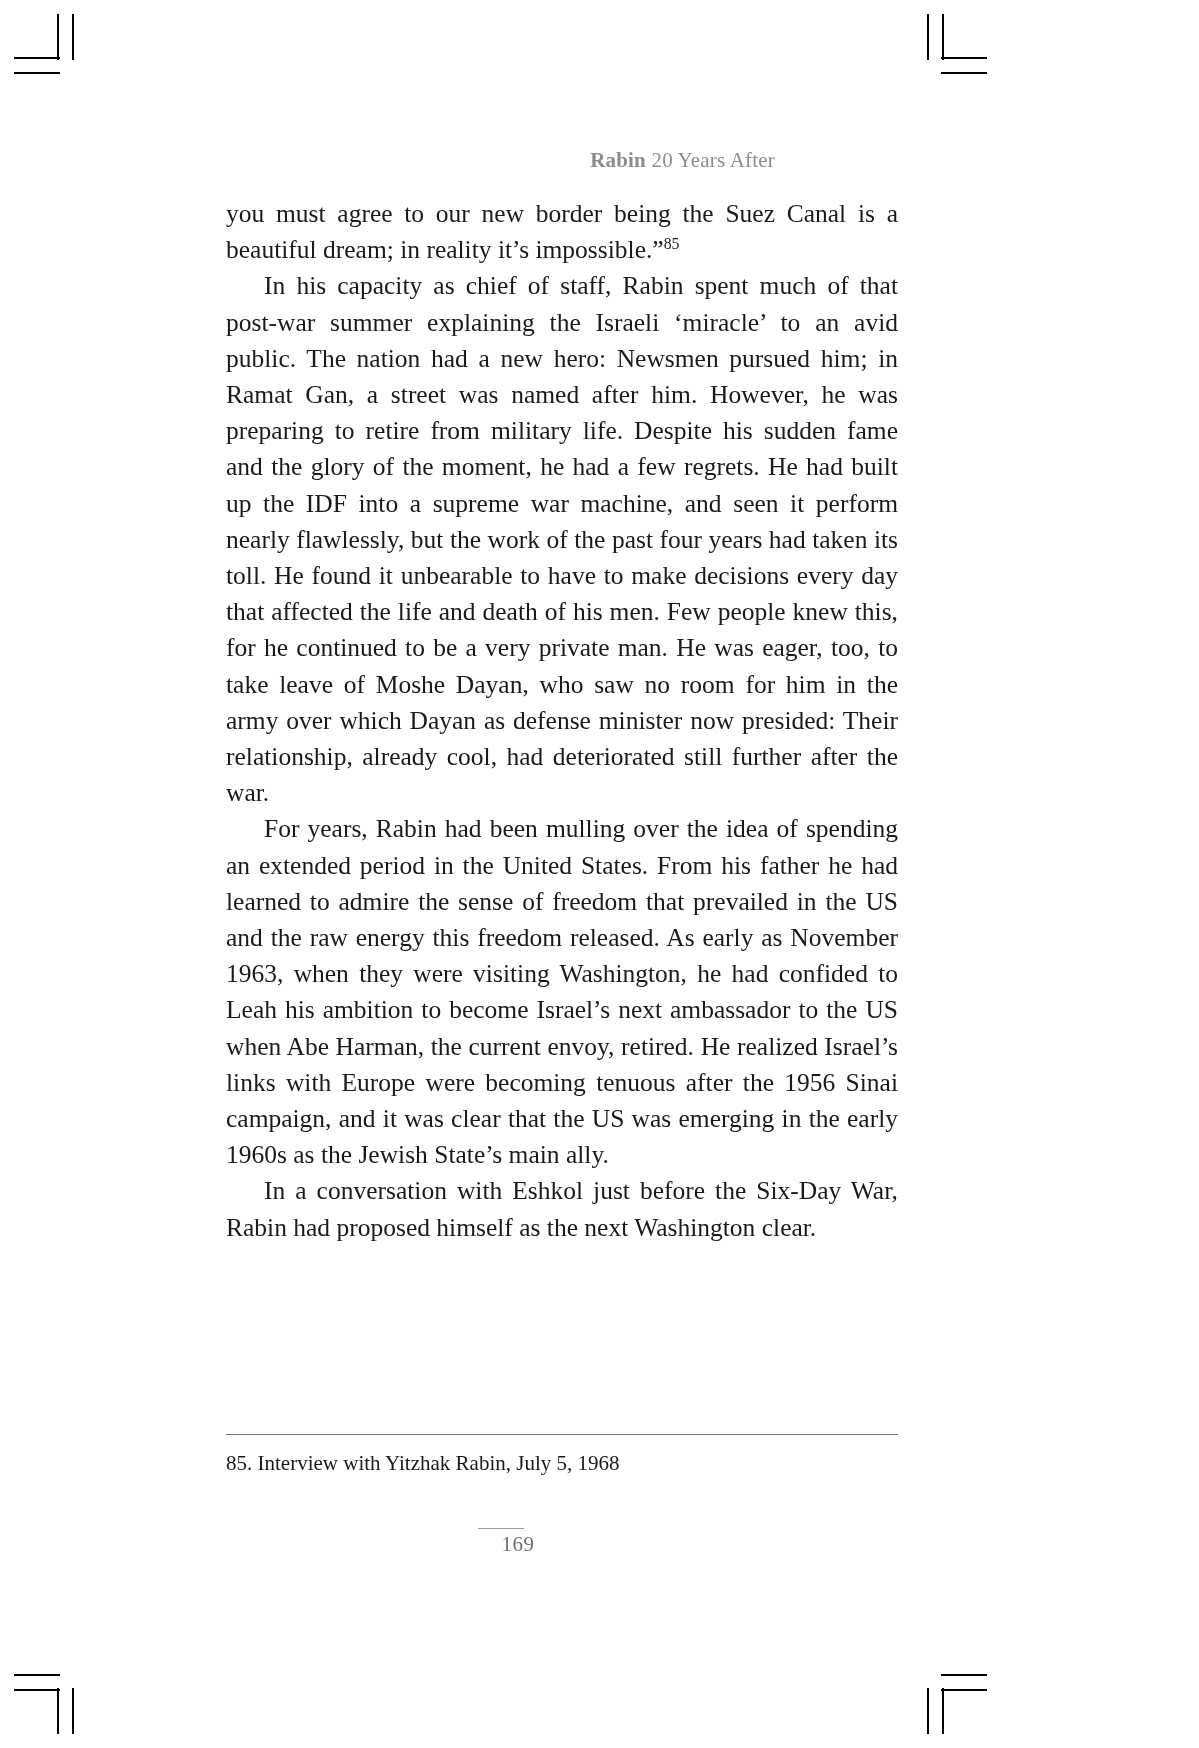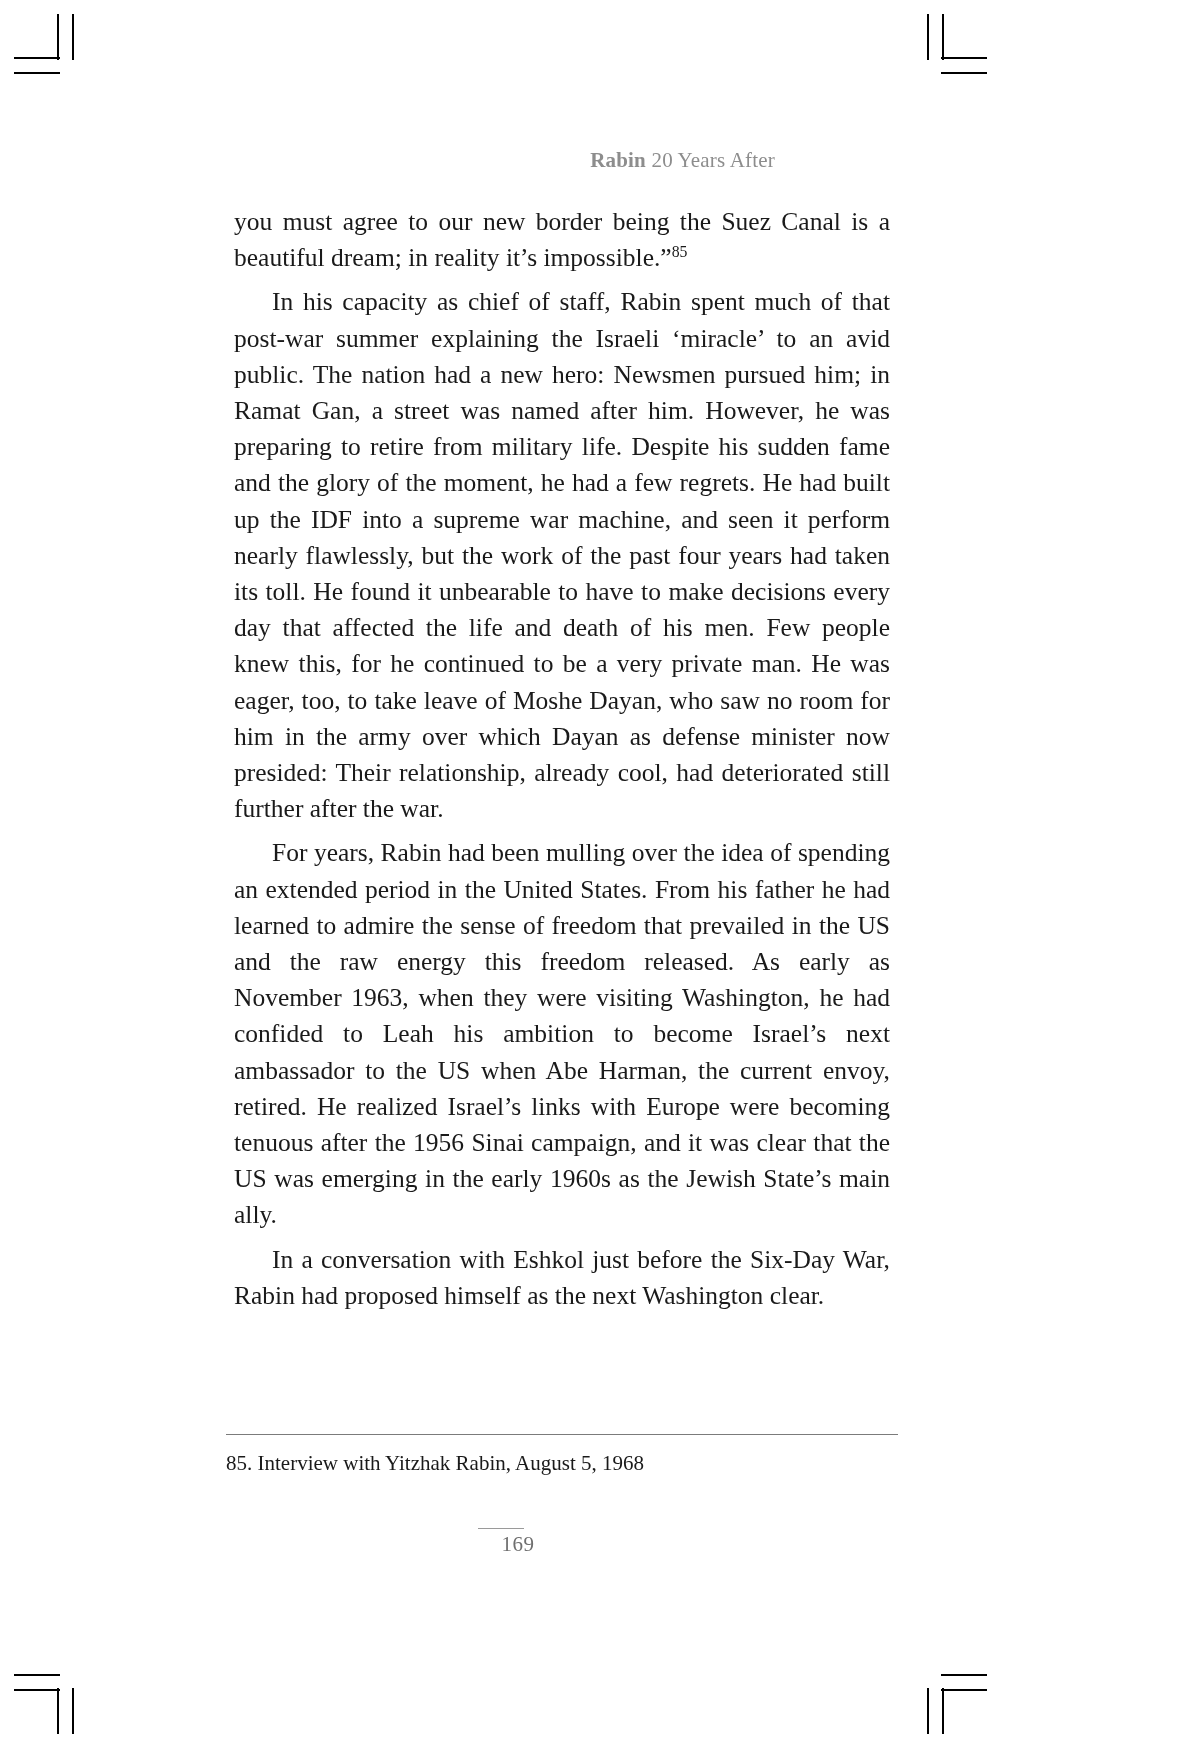--- a/index.html
+++ b/index.html
@@ -65,21 +65,21 @@
     top: 196px;
     width: 672px;
     font-size: 25.5px;
     line-height: 36.2px;
     text-align: justify;
     text-justify: inter-word;
     -webkit-hyphens: none;
     hyphens: none;
   }
   .textblock p {
-    margin: 8px;
+    margin: 0;
   }
   .textblock p.indent {
     text-indent: 38px;
   }
   .sup {
     font-size: 0.62em;
     vertical-align: super;
     line-height: 0;
   }
 
@@ -153,20 +153,20 @@
   </div>
 
   <div class="textblock">
     <p><span>you must agree to our new border being the Suez Canal is a beautiful dream; in reality it’s impossible.”</span><span class="sup">85</span></p>
     <p class="indent">In his capacity as chief of staff, Rabin spent much of that post-war summer explaining the Israeli ‘miracle’ to an avid public. The nation had a new hero: Newsmen pursued him; in Ramat Gan, a street was named after him. However, he was preparing to retire from military life. Despite his sudden fame and the glory of the moment, he had a few regrets. He had built up the IDF into a supreme war machine, and seen it perform nearly flawlessly, but the work of the past four years had taken its toll. He found it unbearable to have to make decisions every day that affected the life and death of his men. Few people knew this, for he continued to be a very private man. He was eager, too, to take leave of Moshe Dayan, who saw no room for him in the army over which Dayan as defense minister now presided: Their relationship, already cool, had deteriorated still further after the war.</p>
     <p class="indent">For years, Rabin had been mulling over the idea of spending an extended period in the United States. From his father he had learned to admire the sense of freedom that prevailed in the US and the raw energy this freedom released. As early as November 1963, when they were visiting Washington, he had confided to Leah his ambition to become Israel’s next ambassador to the US when Abe Harman, the current envoy, retired. He realized Israel’s links with Europe were becoming tenuous after the 1956 Sinai campaign, and it was clear that the US was emerging in the early 1960s as the Jewish State’s main ally.</p>
     <p class="indent">In a conversation with Eshkol just before the Six-Day War, Rabin had proposed himself as the next Washington clear.</p>
   </div>
 
   <div class="footnote-rule"></div>
-  <div class="footnote">85. Interview with Yitzhak Rabin, August 5, 1968</div>
+  <div class="footnote">85. Interview with Yitzhak Rabin, July 5, 1968</div>
 
   <div class="folio-wrap">
     <div class="folio-rule"></div>
     <div class="folio">169</div>
   </div>
 
 </div>
 
 </body></html>

